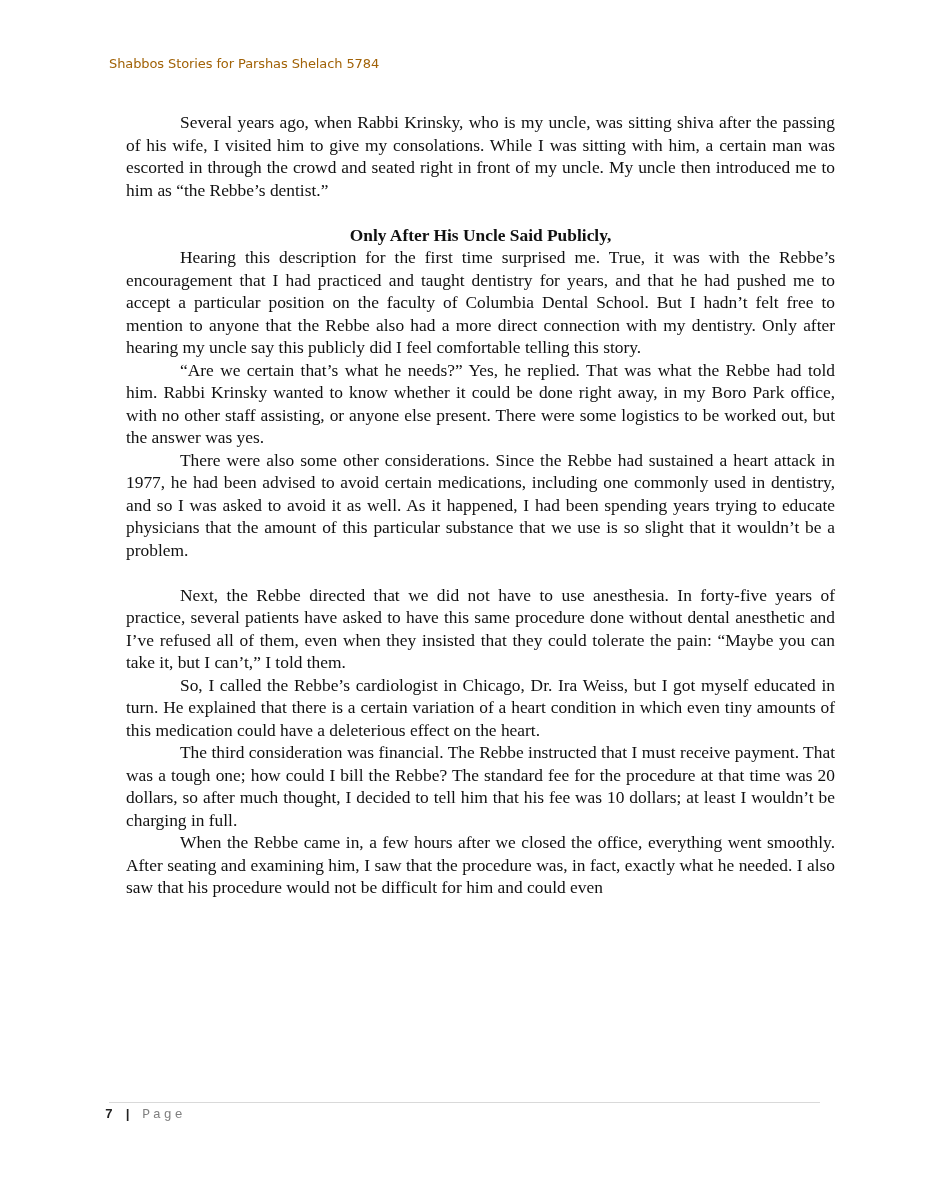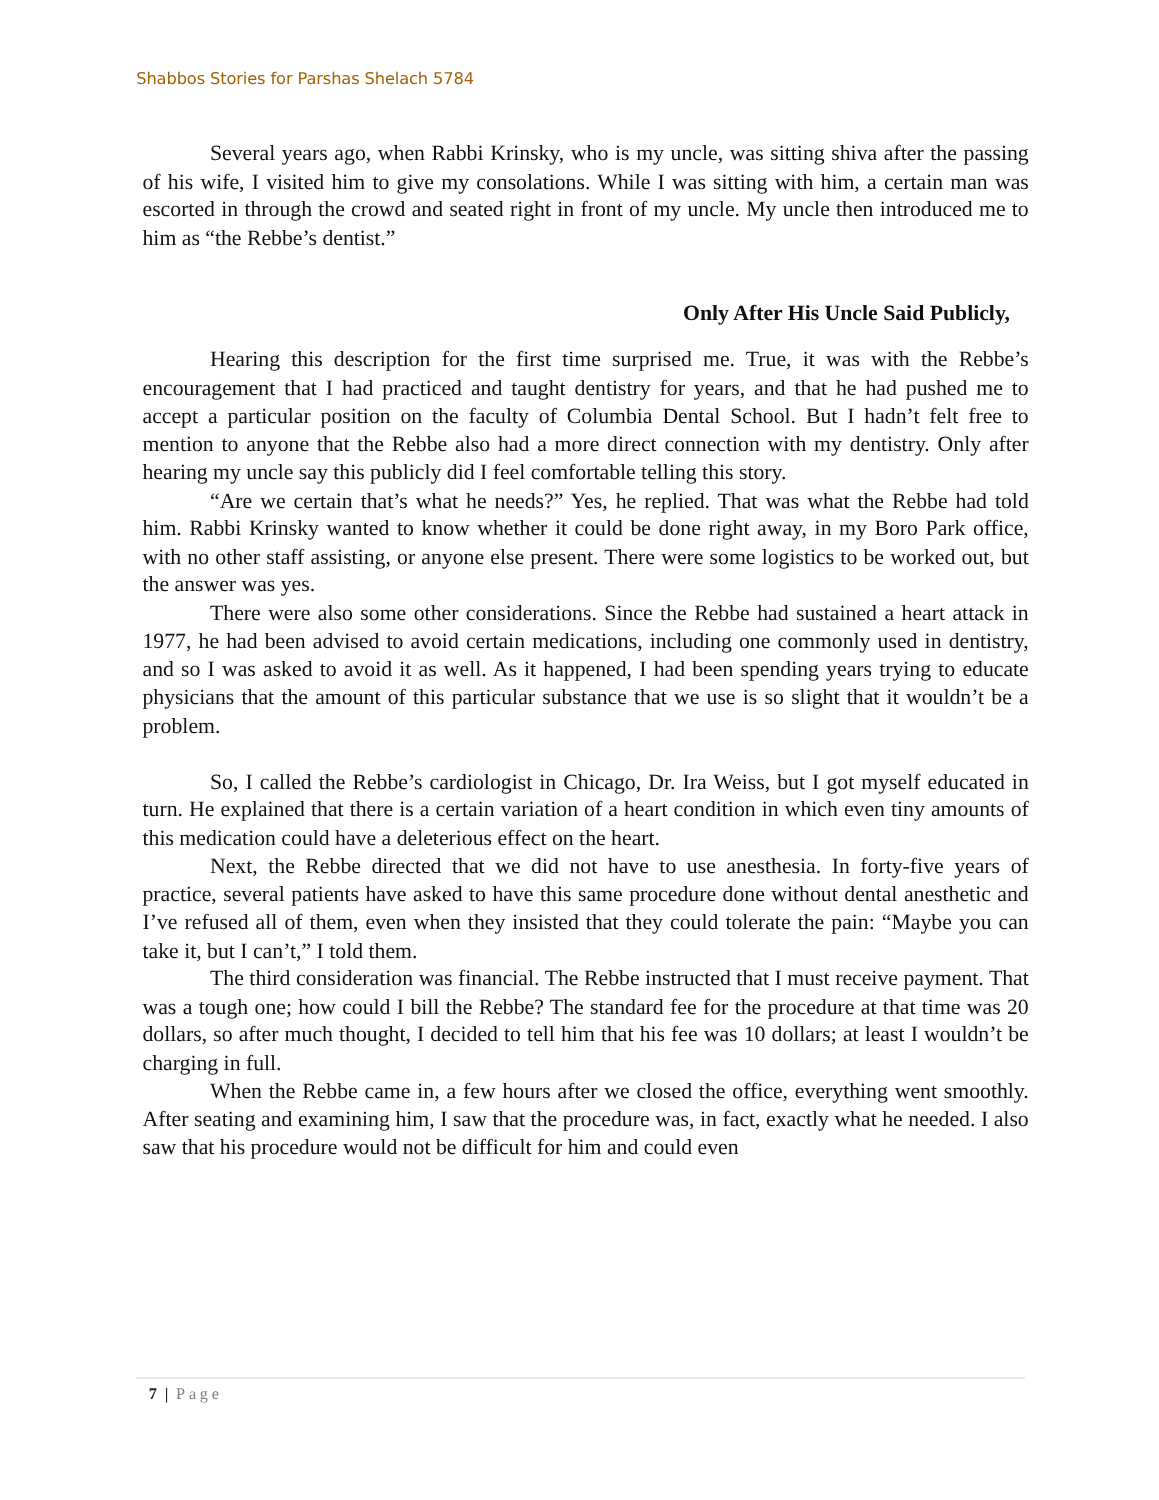--- a/index.html
+++ b/index.html
@@ -4,35 +4,35 @@
   <style>
     html, body { margin: 0; padding: 0; background: #ffffff; }
     body { width: 927px; height: 1200px; position: relative; overflow: hidden; }
     .page { position: absolute; left: 0; top: 0; width: 927px; height: 1200px; background: #fff; }
     .running-header {
       position: absolute; left: 109px; top: 56px;
       font-family: "DejaVu Sans", sans-serif; font-size: 13px; color: #a16207;
       letter-spacing: -0.1px;
     }
     .body-text {
-      position: absolute; left: 114px; top: 111px; width: 709px;
+      position: absolute; left: 126px; top: 111px; width: 709px;
       font-family: "Liberation Serif", serif; font-size: 17.4px; line-height: 22.5px;
       color: #111; text-align: justify;
     }
     .body-text p { margin: 0; text-indent: 54px; }
     .body-text h2 {
-      margin: 15px; font-size: 17.4px; font-weight: bold; text-align: right; line-height: 22.5px;
+      margin: 0; font-size: 17.4px; font-weight: bold; text-align: center; line-height: 22.5px;
     }
     .spacer { height: 22.5px; }
     .footer-rule {
       position: absolute; left: 109px; top: 1102px; width: 711px; height: 1px; background: #d9d9d9;
     }
     .footer {
-      position: absolute; left: 119px; top: 1107px;
-      font-family: Liberation Serif, serif; font-size: 13px; color: #222;
+      position: absolute; left: 105px; top: 1107px;
+      font-family: Liberation Mono, monospace; font-size: 13px; color: #222;
     }
     .footer .num { font-weight: bold; }
     .footer .bar { font-weight: bold; margin: 0 3px; }
     .footer .page-word { color: #7f7f7f; letter-spacing: 3px; }
   </style>
 </head>
 <body>
 
 <div class="page">
   <div class="running-header">Shabbos Stories for Parshas Shelach 5784</div>
@@ -40,22 +40,22 @@
   <div class="body-text">
     <p>Several years ago, when Rabbi Krinsky, who is my uncle, was sitting shiva after the passing of his wife, I visited him to give my consolations. While I was sitting with him, a certain man was escorted in through the crowd and seated right in front of my uncle. My uncle then introduced me to him as “the Rebbe’s dentist.”</p>
     <div class="spacer"></div>
 
     <h2>Only After His Uncle Said Publicly,</h2>
     <p>Hearing this description for the first time surprised me. True, it was with the Rebbe’s encouragement that I had practiced and taught dentistry for years, and that he had pushed me to accept a particular position on the faculty of Columbia Dental School. But I hadn’t felt free to mention to anyone that the Rebbe also had a more direct connection with my dentistry. Only after hearing my uncle say this publicly did I feel comfortable telling this story.</p>
     <p>“Are we certain that’s what he needs?” Yes, he replied. That was what the Rebbe had told him. Rabbi Krinsky wanted to know whether it could be done right away, in my Boro Park office, with no other staff assisting, or anyone else present. There were some logistics to be worked out, but the answer was yes.</p>
     <p>There were also some other considerations. Since the Rebbe had sustained a heart attack in 1977, he had been advised to avoid certain medications, including one commonly used in dentistry, and so I was asked to avoid it as well. As it happened, I had been spending years trying to educate physicians that the amount of this particular substance that we use is so slight that it wouldn’t be a problem.</p>
     <div class="spacer"></div>
 
+    <p>Next, the Rebbe directed that we did not have to use anesthesia. In forty-five years of practice, several patients have asked to have this same procedure done without dental anesthetic and I’ve refused all of them, even when they insisted that they could tolerate the pain: “Maybe you can take it, but I can’t,” I told them.</p>
     <p>So, I called the Rebbe’s cardiologist in Chicago, Dr. Ira Weiss, but I got myself educated in turn. He explained that there is a certain variation of a heart condition in which even tiny amounts of this medication could have a deleterious effect on the heart.</p>
-    <p>Next, the Rebbe directed that we did not have to use anesthesia. In forty-five years of practice, several patients have asked to have this same procedure done without dental anesthetic and I’ve refused all of them, even when they insisted that they could tolerate the pain: “Maybe you can take it, but I can’t,” I told them.</p>
     <p>The third consideration was financial. The Rebbe instructed that I must receive payment. That was a tough one; how could I bill the Rebbe? The standard fee for the procedure at that time was 20 dollars, so after much thought, I decided to tell him that his fee was 10 dollars; at least I wouldn’t be charging in full.</p>
     <p>When the Rebbe came in, a few hours after we closed the office, everything went smoothly. After seating and examining him, I saw that the procedure was, in fact, exactly what he needed. I also saw that his procedure would not be difficult for him and could even</p>
   </div>
 
   <div class="footer-rule"></div>
   <div class="footer">
     <span class="num">7</span>
     <span class="bar">|</span>
     <span class="page-word">Page</span>
   </div>

